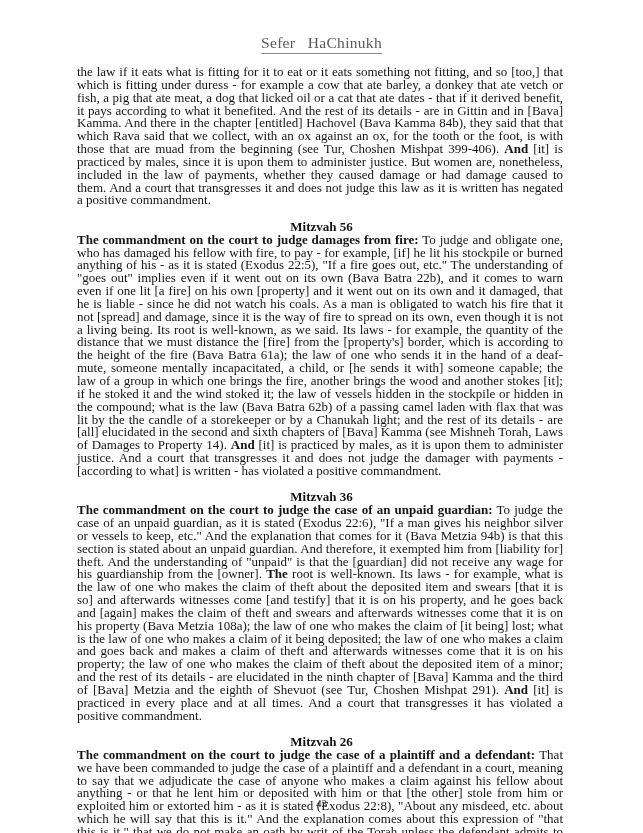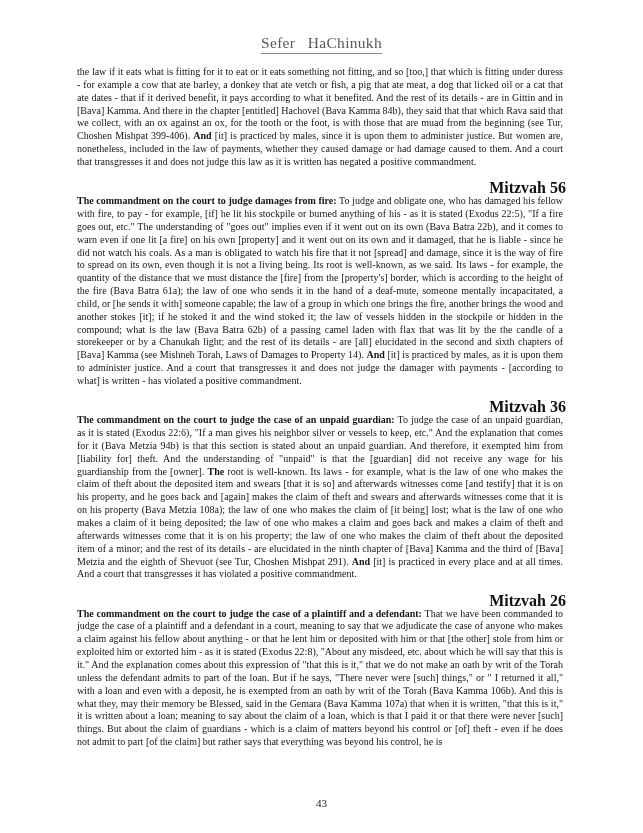--- a/index.html
+++ b/index.html
@@ -37,34 +37,34 @@
   }
   .content {
     margin: 0 auto;
     width: 489px;
     padding-top: 6px;
   }
   p.body-para {
     margin: 0 3px 0 0;
     text-align: justify;
     text-justify: inter-word;
-    font-size: 10px;
+    font-size: 13px;
     line-height: 12.85px;
     color: #151515;
     hyphens: none;
   }
   .section {
     margin-top: 12.5px;
   }
   .section-title {
     font-weight: bold;
-    font-size: 16px;
+    font-size: 13px;
     line-height: 13.4px;
     margin: 0 0 0.5px 0;
-    text-align: right;
+    text-align: center;
     color: #111111;
   }
   b, .lead {
     font-weight: bold;
   }
   .page-number {
     position: absolute;
     bottom: 24px;
     left: 0;
     right: 0;

